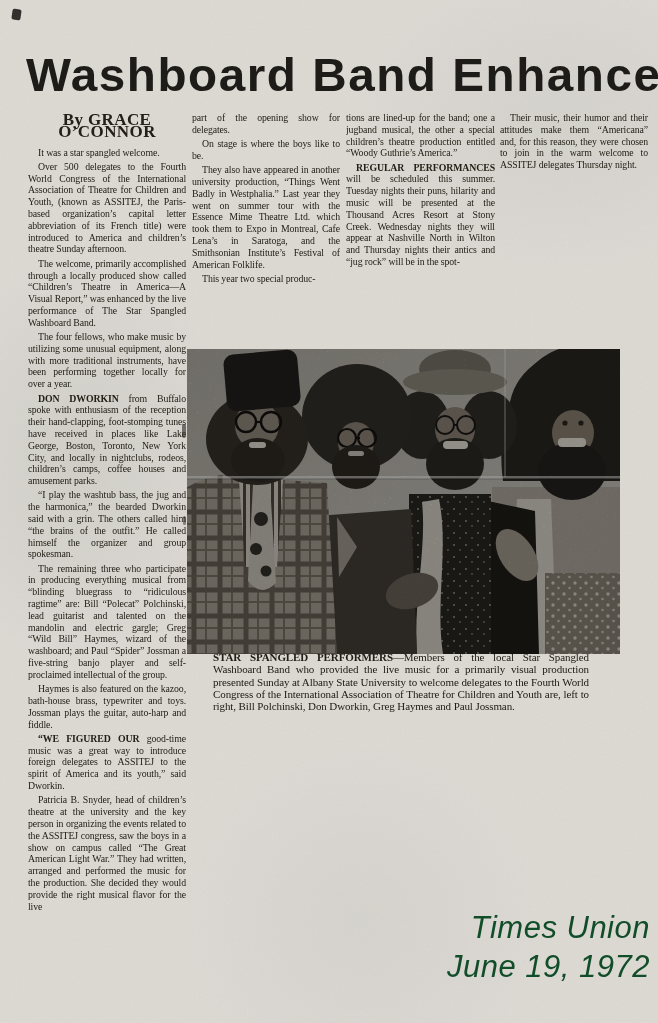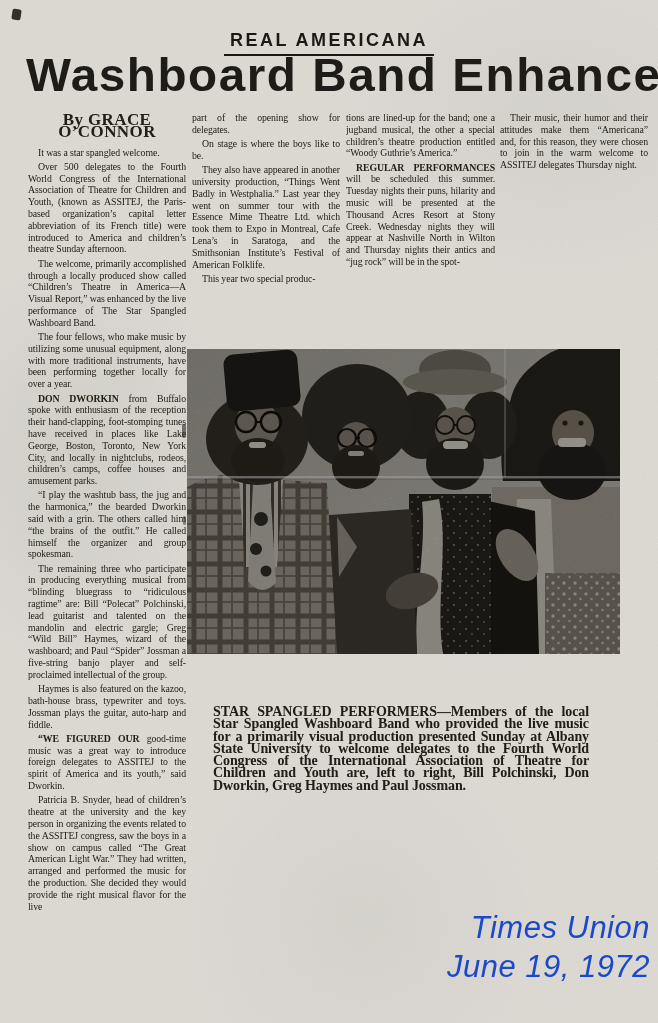--- a/index.html
+++ b/index.html
@@ -51,45 +51,42 @@
   .para.cont{text-indent:0;}
   .para b{font-weight:700;}
 
   .photo{
     position:absolute;left:187px;top:349px;width:433px;height:305px;margin:0;
     background:#b9b5ad;
   }
   .photo svg{display:block;width:433px;height:305px;}
 
   .caption{
-    position:absolute;left:213px;top:692px;width:376px;
-    font-weight:700;font-size:14px;line-height:12.3px;text-align:justify;
+    position:absolute;left:213px;top:640px;width:376px;
+    font-weight:400;font-size:11px;line-height:12.3px;text-align:justify;
     color:#242119;letter-spacing:-0.1px;
   }
 
   .credit{
     position:absolute;right:8px;top:908px;width:280px;text-align:right;
     font-family:"Liberation Sans",sans-serif;font-style:italic;
-    font-size:31px;line-height:39px;color:#1d4ed8;letter-spacing:.5px;
+    font-size:31px;line-height:39px;color:#14532d;letter-spacing:.5px;
   }
 
   .grain{position:absolute;inset:0;pointer-events:none;opacity:.06;}
 </style>
 </head>
 <body>
 
 <div class="page">
 
   <div class="speck s1"></div>
   <div class="speck s2"></div>
   <div class="speck s3"></div>
 
-  <div class="kicker-row">
-    <span class="kicker">REAL AMERICANA</span>
-  </div>
 
   <h1 class="headline">Washboard Band Enhances</h1>
 
   <div class="col col1">
     <div class="byline">By GRACE O’CONNOR</div>
     <div>
         <p class="para">It was a star spangled welcome.</p>
         <p class="para">Over 500 delegates to the Fourth World Congress of the International Association of Theatre for Children and Youth, (known as ASSITEJ, the Paris-based organization’s capital letter abbreviation of its French title) were introduced to America and children’s theatre Sunday afternoon.</p>
         <p class="para">The welcome, primarily accomplished through a locally produced show called “Children’s Theatre in America—A Visual Report,” was enhanced by the live performance of The Star Spangled Washboard Band.</p>
         <p class="para">The four fellows, who make music by utilizing some unusual equipment, along with more traditional instruments, have been performing together locally for over a year.</p>

